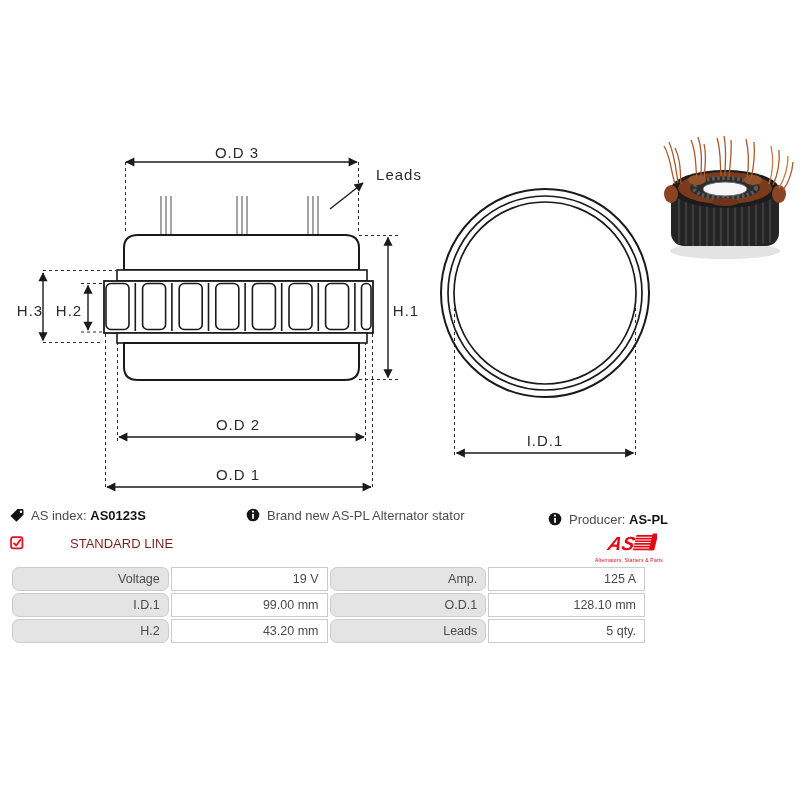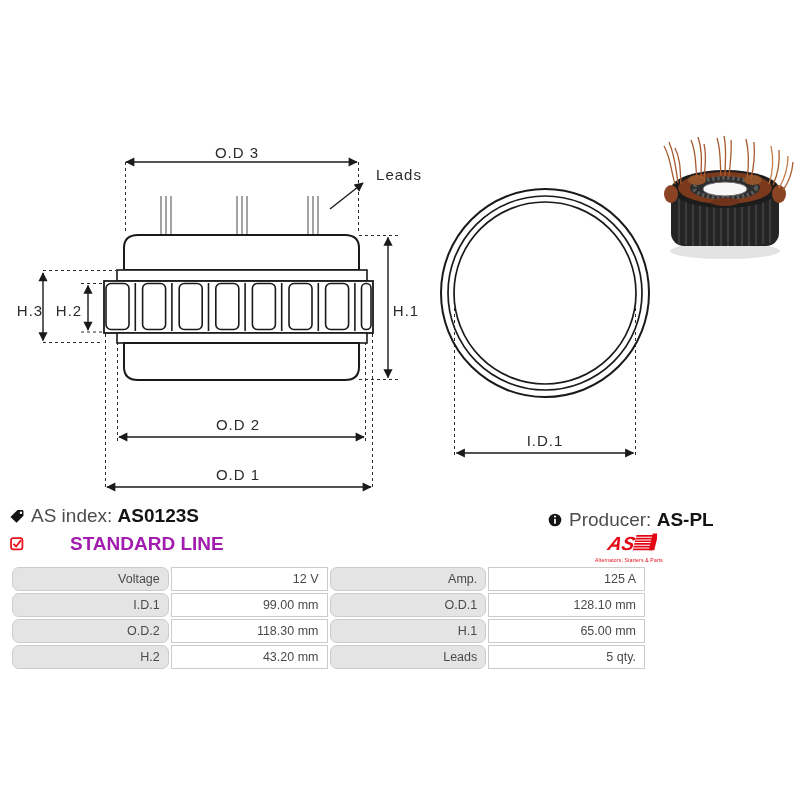--- a/index.html
+++ b/index.html
@@ -2,24 +2,24 @@
 <html><head>
 <meta charset="utf-8">
 <style>
   html,body{margin:0;padding:0;background:#ffffff;}
   body{font-family:"Liberation Sans", sans-serif;}
   .stage{position:relative;width:800px;height:687px;background:#fff;overflow:hidden;}
   .drawing{position:absolute;left:0;top:130px;}
   .photo{position:absolute;left:657px;top:132px;}
   .info-row{position:absolute;left:0;top:500px;width:800px;height:64px;}
   .iblock{position:absolute;}
-  .iline{display:flex;align-items:center;gap:7px;font-size:19px;color:#4d4d4d;height:15px;}
+  .iline{display:flex;align-items:flex-start;gap:7px;font-size:13px;color:#4d4d4d;height:15px;}
   .iline + .iline{margin-top:13px;}
   .iline .bold{font-weight:bold;color:#141414;}
-  .iline.redline{color:#a21caf;font-weight:bold;gap:46px;}
+  .iline.redline{color:#7f1d1d;font-weight:normal;gap:46px;}
   .icn{display:inline-block;width:14px;height:14px;flex:0 0 14px;}
   .logo-wrap{margin-left:47px;margin-top:6px;width:62px;text-align:center;}
   .logo-tagline{font-size:5px;color:#e30613;white-space:nowrap;letter-spacing:.2px;margin-top:-1px;}
   table.specs{position:absolute;left:10px;top:565px;width:637px;border-collapse:separate;border-spacing:2px;table-layout:fixed;}
   table.specs td{height:16px;padding:3px 8px;font-size:12.5px;color:#4a4a4a;text-align:right;border:1px solid #cccccc;overflow:hidden;white-space:nowrap;}
   td.lbl{background:#e4e4e4;border-color:#d4d4d4;border-radius:7px;}
   td.val{background:#ffffff;}
   svg text.dim{font-size:15px;letter-spacing:1px;fill:#2b2b2b;font-family:"Liberation Sans",sans-serif;}
 </style>
 </head>
@@ -186,20 +186,28 @@
       <div class="iline redline">
         <svg class="icn" viewBox="0 0 16 16">
           <rect x="1.2" y="1.2" width="13" height="13" rx="2.4" fill="none" stroke="#e8111c" stroke-width="2"></rect>
           <path d="M4,7.8 L7,10.8 L12.6,3.6" fill="none" stroke="#e8111c" stroke-width="2.1"></path>
         </svg>
         <span>STANDARD LINE</span>
       </div>
     </div>
 
     <div class="iblock" style="left:246px;top:8px;">
+      <div class="iline">
+        <svg class="icn" viewBox="0 0 16 16">
+          <circle cx="8" cy="8" r="7.2" fill="#141414"></circle>
+          <rect x="7" y="6.7" width="2" height="5.6" fill="#ffffff"></rect>
+          <circle cx="8" cy="4.1" r="1.25" fill="#ffffff"></circle>
+        </svg>
+        <span>Brand new AS-PL Alternator stator</span>
+      </div>
     </div>
 
     <div class="iblock" style="left:548px;top:12px;">
       <div class="iline">
         <svg class="icn" viewBox="0 0 16 16">
           <circle cx="8" cy="8" r="7.2" fill="#141414"></circle>
           <rect x="7" y="6.7" width="2" height="5.6" fill="#ffffff"></rect>
           <circle cx="8" cy="4.1" r="1.25" fill="#ffffff"></circle>
         </svg>
         <span><span>Producer:</span>
@@ -222,37 +230,31 @@
         </svg>
         <div class="logo-tagline">Alternators, Starters &amp; Parts</div>
       </div>
     </div>
   </div>
 
   <table class="specs">
     <tbody>
       <tr>
         <td class="lbl">Voltage</td>
-        <td class="val">12 V</td>
+        <td class="val">19 V</td>
         <td class="lbl">Amp.</td>
         <td class="val">125 A</td>
       </tr>
       <tr>
         <td class="lbl">I.D.1</td>
         <td class="val">99.00 mm</td>
         <td class="lbl">O.D.1</td>
         <td class="val">128.10 mm</td>
       </tr>
       <tr>
-        <td class="lbl">O.D.2</td>
-        <td class="val">118.30 mm</td>
-        <td class="lbl">H.1</td>
-        <td class="val">65.00 mm</td>
-      </tr>
-      <tr>
         <td class="lbl">H.2</td>
         <td class="val">43.20 mm</td>
         <td class="lbl">Leads</td>
         <td class="val">5 qty.</td>
       </tr>
     </tbody>
   </table>
 
 </div>
 

